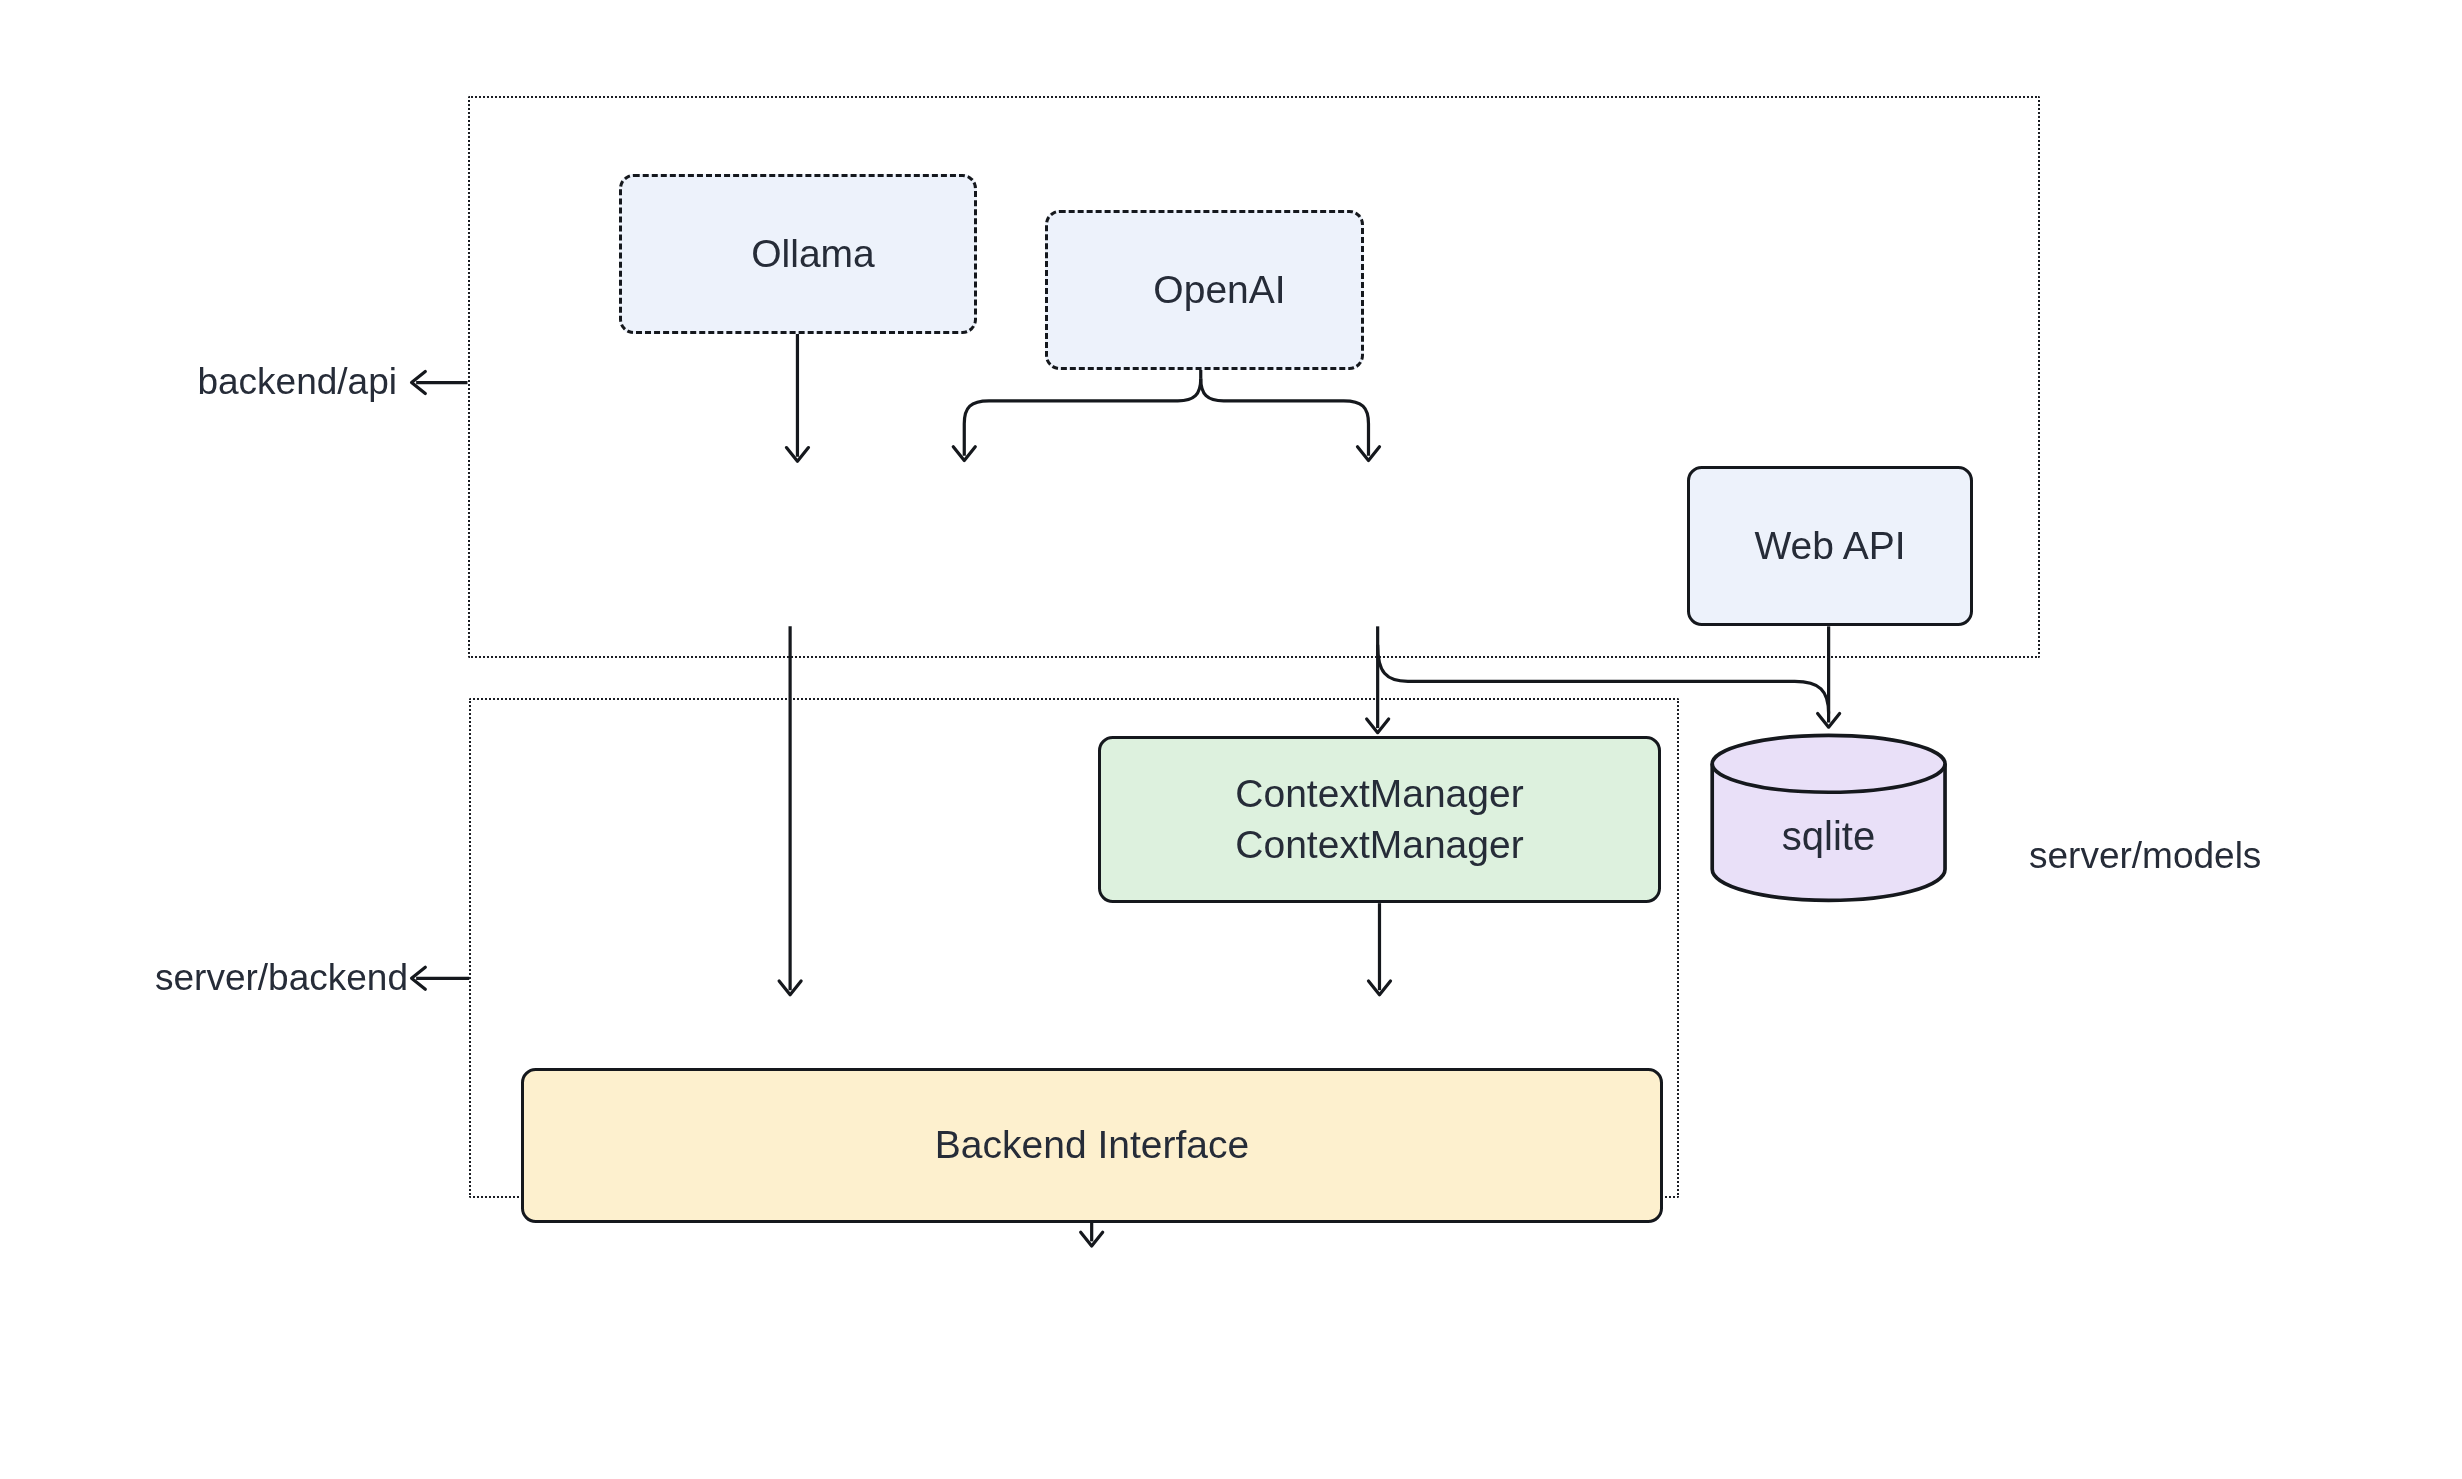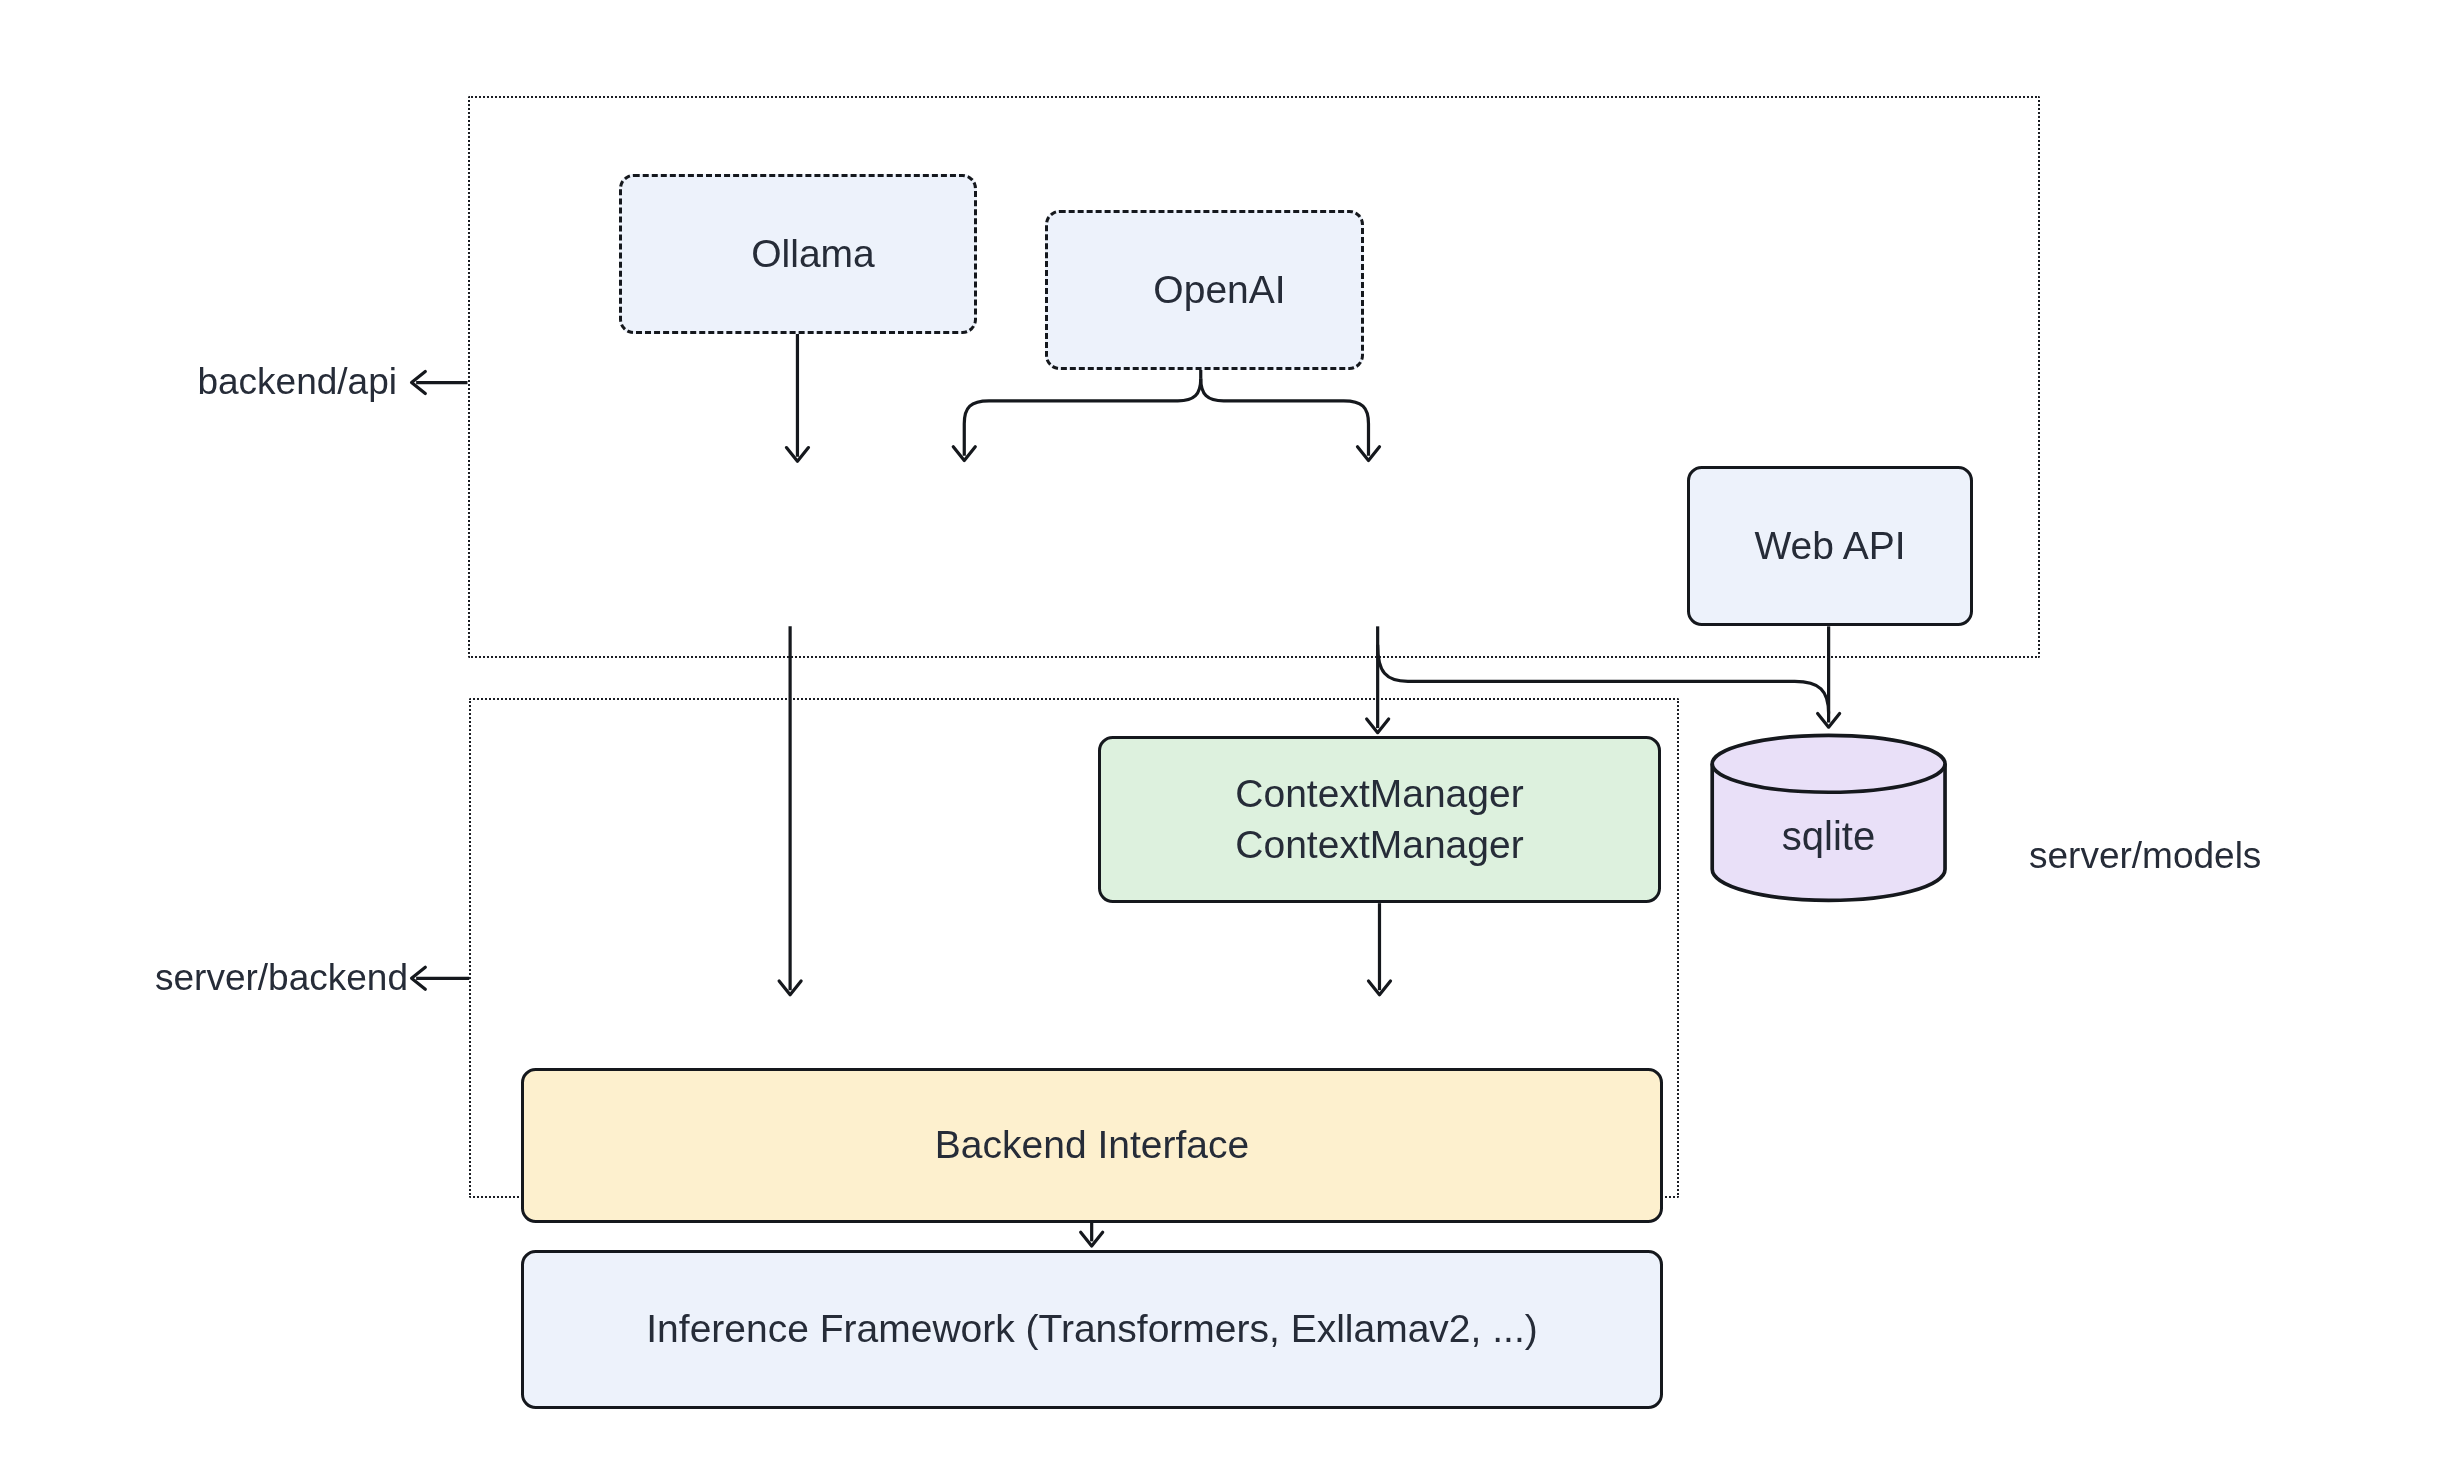--- a/index.html
+++ b/index.html
@@ -126,23 +126,20 @@
   </div>
 
   <div class="node green" style="left:1098px;top:736px;width:563px;height:167px;">
     <span>ContextManager</span>
     <span>ContextManager</span>
   </div>
   <div class="node yellow" style="left:521px;top:1052px;width:1142px;height:155px;margin-top:16px;">
     <span>Backend Interface</span>
   </div>
 
-  <div class="node" style="left:521px;top:1250px;width:1142px;height:159px;">
-    <span>Inference Framework (Transformers, Exllamav2, ...)</span>
-  </div>
 
   <div class="db-label" style="left:1712px;top:814px;width:233px;">sqlite</div>
 
   <div class="side-label right" style="left:138px;top:362px;width:259px;">backend/api</div>
   <div class="side-label right" style="left:55px;top:958px;width:353px;">server/backend</div>
   <div class="side-label" style="left:2029px;top:836px;">server/models</div>
 
 </div>
 
 

